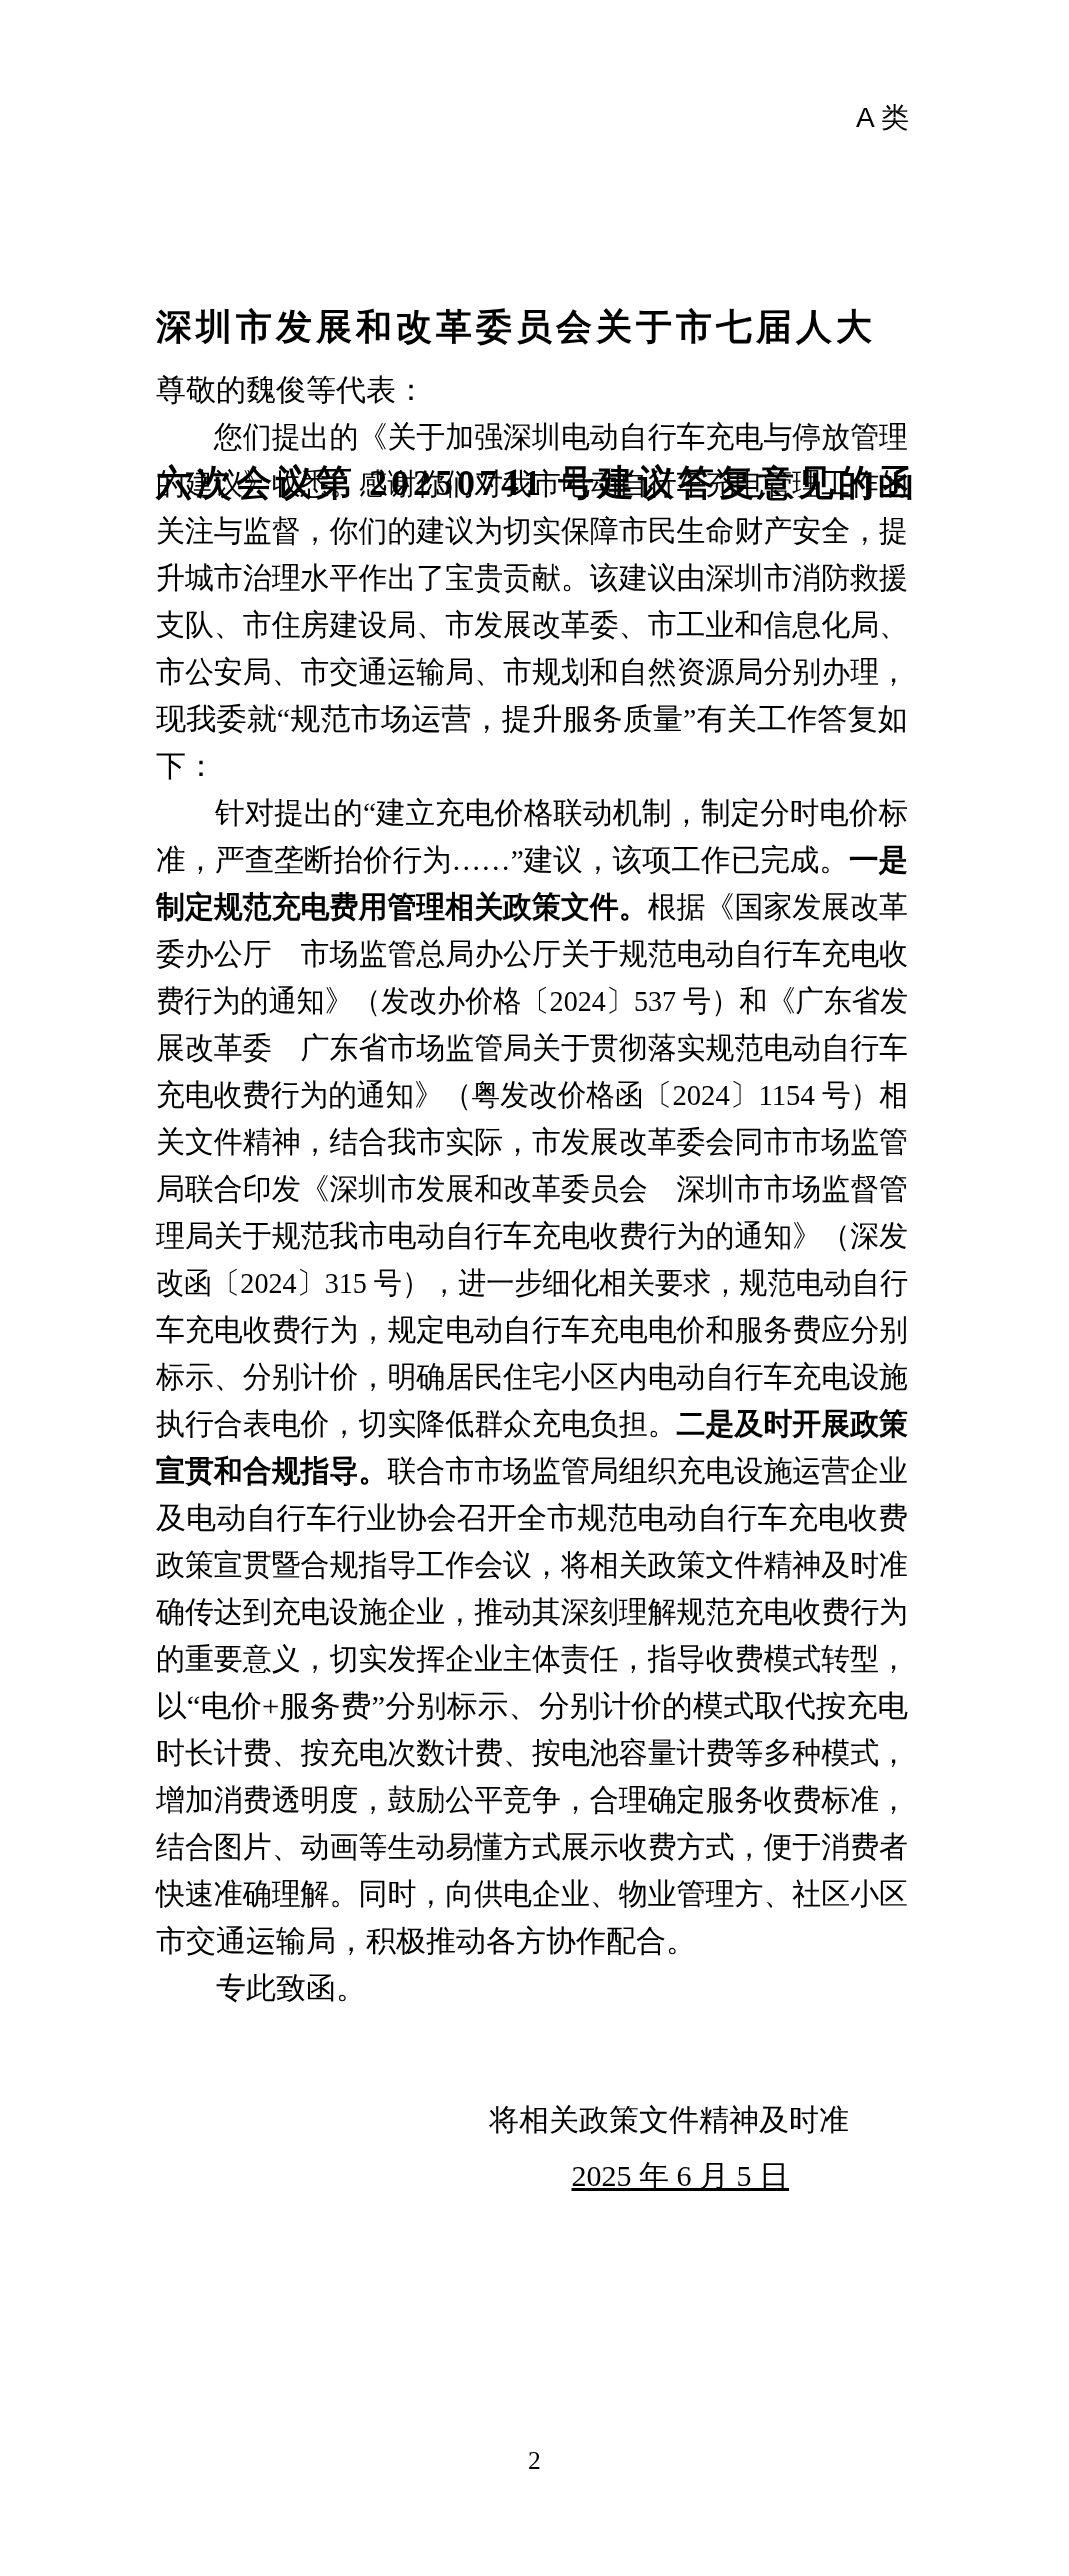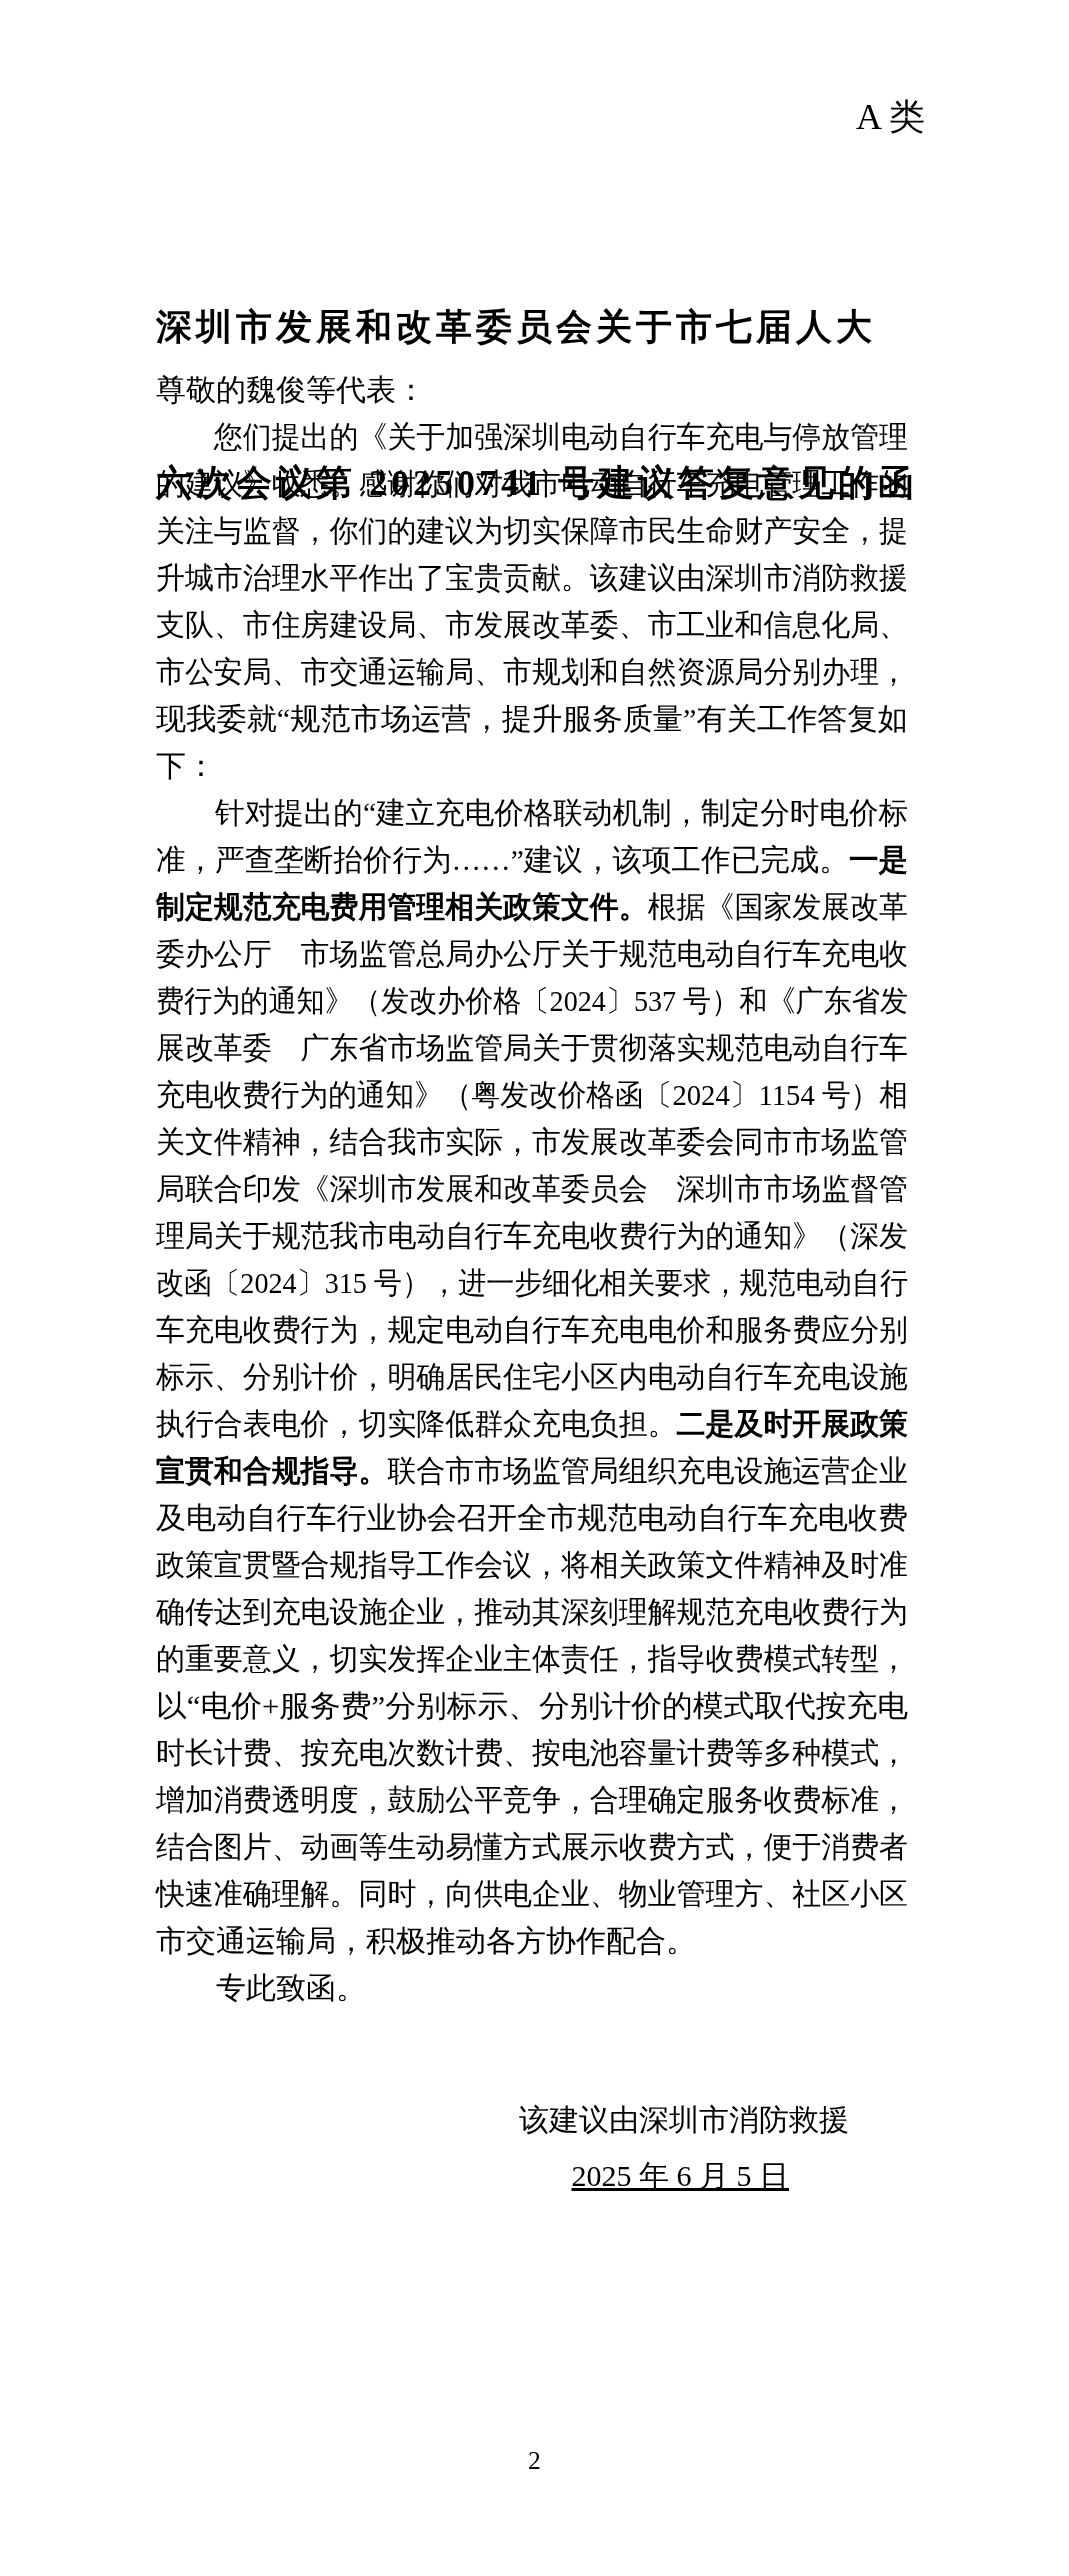--- a/index.html
+++ b/index.html
@@ -3,22 +3,22 @@
 <meta charset="utf-8">
 <style>
   html,body{margin:0;padding:0;}
   body{
     width:1069px;height:2576px;position:relative;background:#ffffff;
     font-family:"Liberation Serif","DejaVu Serif",serif;color:#000;
     overflow:hidden;
   }
   .a-class{
     position:absolute;left:856px;top:102px;
-    font-family:Liberation Serif, serif;
-    font-size:36px;line-height:31px;color:#000;white-space:pre;
+    font-family:Liberation Sans, sans-serif;
+    font-size:28px;line-height:31px;color:#000;white-space:pre;
   }
   .doc-title{
     position:absolute;left:156px;top:197px;width:760px;
     font-size:36px;font-weight:bold;letter-spacing:4px;
     line-height:52px;text-align:left;white-space:pre;
   }
   .body-lines{
     position:absolute;left:156px;top:366px;width:760px;
     font-size:30px;letter-spacing:0;font-family:Liberation Serif, serif;
   }
@@ -81,17 +81,17 @@
     <div class="line" style="transform: scaleX(0.964103); transform-origin: 0px 50%;"><span>的重要意义，切实发挥企业主体责任，指导收费模式转型，</span></div>
     <div class="line" style="transform: scaleX(1.02515); transform-origin: 0px 50%;"><span>以“电价+服务费”分别标示、分别计价的模式取代按充电</span></div>
     <div class="line" style="transform: scaleX(0.964103); transform-origin: 0px 50%;"><span>时长计费、按充电次数计费、按电池容量计费等多种模式，</span></div>
     <div class="line" style="transform: scaleX(0.964103); transform-origin: 0px 50%;"><span>增加消费透明度，鼓励公平竞争，合理确定服务收费标准，</span></div>
     <div class="line" style="transform: scaleX(0.964103); transform-origin: 0px 50%;"><span>结合图片、动画等生动易懂方式展示收费方式，便于消费者</span></div>
     <div class="line" style="transform: scaleX(0.964103); transform-origin: 0px 50%;"><span>快速准确理解。同时，向供电企业、物业管理方、社区小区</span></div>
     <div class="line"><span>市交通运输局，积极推动各方协作配合。</span></div>
     <div class="line"><span>　　专此致函。</span></div>
   </div>
 
-<div class="signature">该建议由深圳市消防救援</div>
+<div class="signature">将相关政策文件精神及时准</div>
 <div class="sig-date">2025 年 6 月 5 日</div>
 
 <div class="page-number">2</div>
 
 
 </body></html>

